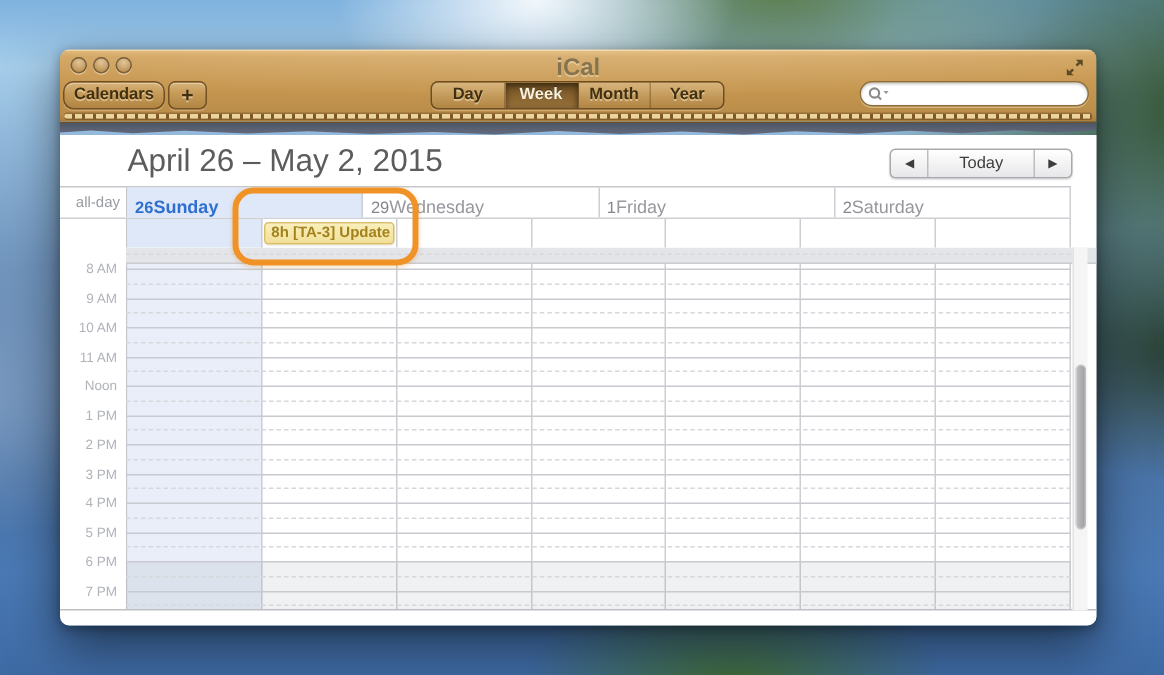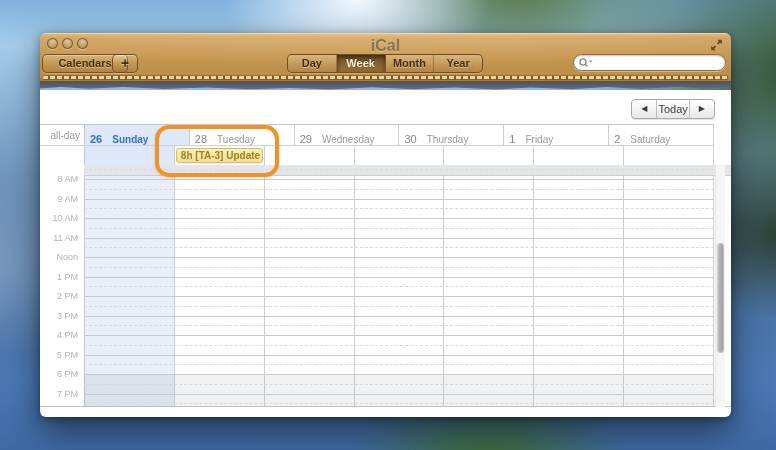--- a/index.html
+++ b/index.html
@@ -33,21 +33,21 @@
     box-shadow:0 1px 0 rgba(255,240,210,.45); }
   .win-title { position:absolute; left:0; right:0; top:4px; text-align:center;
     font-size:16px; font-weight:bold; color:#85744e; text-shadow:0 1px 0 rgba(255,240,210,.4); }
   .fs-icon { position:absolute; right:8px; top:6px; width:13px; height:12px; }
   .tb-row { position:absolute; left:0; right:0; top:21px; height:20px; }
   .lbtn { position:absolute; height:19px; border:1px solid rgba(95,63,22,.8); border-radius:5px;
     background:linear-gradient(rgba(255,248,230,.28), rgba(255,248,230,.06) 45%, rgba(110,70,20,.14));
     color:#41300f; font-size:11px; font-weight:bold; text-align:center; line-height:17px;
     text-shadow:0 1px 0 rgba(255,245,220,.45);
     box-shadow:0 1px 0 rgba(255,240,205,.3), inset 0 1px 0 rgba(255,250,235,.35); cursor:default; }
-  .b-cal { left:2px; width:86px; }
+  .b-cal { left:2px; width:68px;border-radius:7px; }
   .b-add { left:72px; width:26px; font-size:14px; line-height:16px; }
   .seg-group { position:absolute; left:247px; width:196px; height:19px; display:flex;
     border:1px solid rgba(95,63,22,.85); border-radius:5px; overflow:hidden;
     background:linear-gradient(rgba(255,248,230,.25), rgba(110,70,20,.12));
     box-shadow:0 1px 0 rgba(255,240,205,.3); }
   .seg { flex:1; font-size:11px; font-weight:bold; color:#41300f; text-align:center; line-height:17px;
     border-right:1px solid rgba(95,63,22,.4); text-shadow:0 1px 0 rgba(255,245,220,.45); }
   .seg:last-child { border-right:none; }
   .seg.sel { background:linear-gradient(#6e4e20, #8a6531 60%, #95703a);
     color:#f8f2df; text-shadow:0 -1px 0 rgba(0,0,0,.45);
@@ -59,34 +59,34 @@
   
   .tear { position:relative; height:8px; background:linear-gradient(#4e5565, #646c80);
     clip-path:polygon(0 0,100% 0,100% 58%,96% 82%,92% 60%,87% 86%,82% 64%,77% 90%,71% 68%,66% 95%,60% 70%,54% 92%,48% 66%,42% 95%,36% 74%,30% 92%,24% 68%,18% 88%,12% 64%,7% 85%,3% 62%,0 80%); }
   
   .content { position:relative; height:327px; background:#fff; border-radius:0 0 6px 6px; overflow:hidden; }
   .date-title { position:absolute; left:45px; top:6px; font-size:21px; color:#5c5c5c; }
   .nav-group { position:absolute; right:16px; top:9px; height:20px; display:flex;
     border:1px solid #a9a9ad; border-radius:4px; overflow:hidden;
     background:linear-gradient(#ffffff, #e7e7e9); box-shadow:0 1px 1px rgba(0,0,0,.12); }
   .nav-seg { font-size:11px; color:#3c3c3e; line-height:18px; text-align:center;
-    border-right:1px solid #bdbdc1; padding:0 1px; }
+    border-right:1px solid #bdbdc1; padding:0 20px; }
   .nav-seg:last-child { border-right:none; }
   .nav-arrow { font-size:8px; padding:0 9px; color:#3c3c3e; }
   
   .hdr-row { position:absolute; left:0; right:17px; top:34px; height:22px;
     border-top:1px solid #c6c7cb; border-bottom:1px solid #cfd0d4; }
   .allday-lbl { position:absolute; left:0; width:40px; top:5px; text-align:right;
     font-size:10px; color:#9a9ca3; }
   .cols { position:absolute; left:44px; right:0; top:0; bottom:0; display:flex;
     border-left:1px solid #c4c6cb; }
   .day-cell { flex:1; border-right:1px solid #cdced3; padding:4px 0 0 5px; overflow:hidden;
     white-space:nowrap; }
   .day-cell .num { font-size:11px; color:#85868c; }
-  .day-cell .dayname { font-size:10px; color:#97989e; margin-left:10px; }
+  .day-cell .dayname { font-size:12px; color:#97989e; margin-left:0; }
   .day-cell.sel { background:#dfe8f8; }
   .day-cell.sel .num, .day-cell.sel .dayname { color:#2f6fd0; font-weight:bold; }
   
   .allday-row { position:absolute; left:0; right:17px; top:56px; height:19px; }
   .allday-row .day-cell { padding:1px 1px 0 1px; }
   .event-pill { height:15px; margin-top:1px; border:1px solid #d9bd67; border-radius:3px;
     background:linear-gradient(#f9efbc, #f2e098); color:#a3821e; font-size:10px; font-weight:bold;
     line-height:13px; padding-left:4px; overflow:hidden; white-space:nowrap;
     box-shadow:0 1px 1px rgba(0,0,0,.08); }
   
@@ -148,33 +148,32 @@
           </svg>
           <input type="text" placeholder="" style="">
         </div>
       </div>
       <div class="stitching"></div>
     </div>
 
     <div class="tear"></div>
 
     <div class="content">
+      <div class="date-title">April 26 – May 2, 2015</div>
       <div class="nav-group">
         <div class="nav-seg nav-arrow">◀</div>
         <div class="nav-seg">Today</div>
         <div class="nav-seg nav-arrow">▶</div>
       </div>
 
       <div class="hdr-row">
         <div class="allday-lbl">all-day</div>
         <div class="cols" id="hdr-cols">
             <div class="day-cell sel"><span class="num">26</span><span class="dayname">Sunday</span></div>
-            <div class="day-cell"><span class="num">28</span><span class="dayname">Tuesday</span></div>
             <div class="day-cell"><span class="num">29</span><span class="dayname">Wednesday</span></div>
-            <div class="day-cell"><span class="num">30</span><span class="dayname">Thursday</span></div>
             <div class="day-cell"><span class="num">1</span><span class="dayname">Friday</span></div>
             <div class="day-cell"><span class="num">2</span><span class="dayname">Saturday</span></div>
           </div>
       </div>
 
       <div class="allday-row">
         <div class="cols" id="allday-cols">
             <div class="day-cell sel"></div>
             <div class="day-cell">
               <div class="event-pill">8h [TA-3] Update s…</div>

